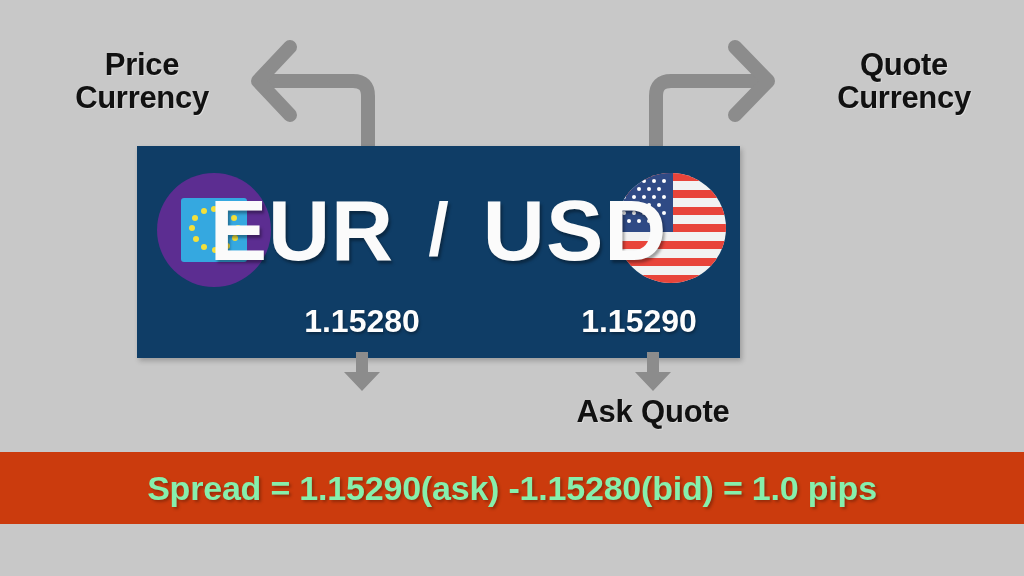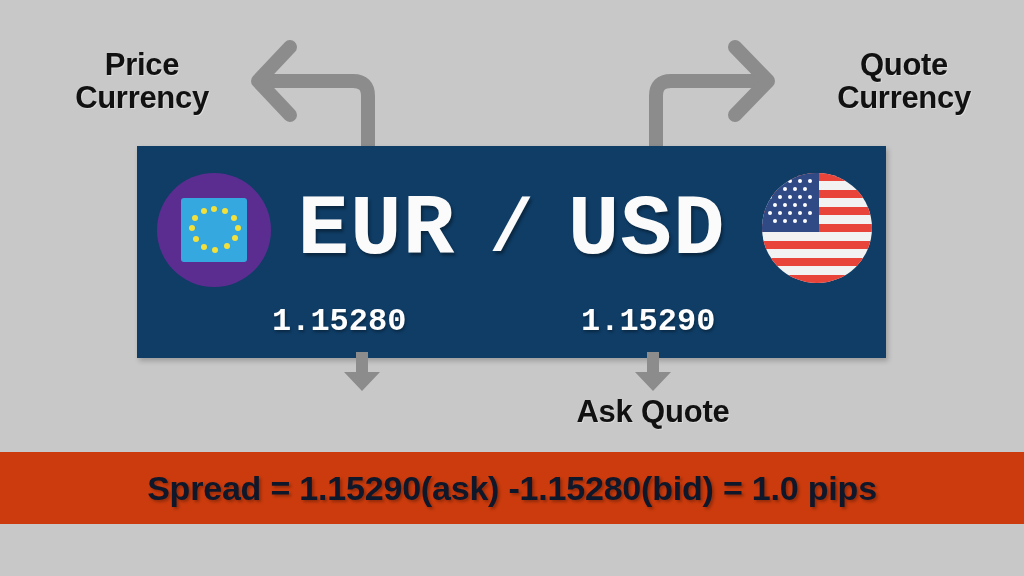--- a/index.html
+++ b/index.html
@@ -30,24 +30,23 @@
   #base-currency-label { left: 28px;  top: 48px;  width: 228px; }
   #quote-currency-label{ left: 790px; top: 48px;  width: 228px; }
 
   
   .elbow { position: absolute; }
 
   
   #pair-panel {
     position: absolute;
     left: 137px; top: 146px;
-    width: 749px; height: 212px;
+    width: 603px; height: 212px;
     background: #0f3d66;
     box-shadow: 2px 3px 5px rgba(0,0,0,.22);
-    font-family: Liberation Mono, monospace;
   }
 
   
   #eu-badge {
     position: absolute; left: 20px; top: 27px;
     width: 114px; height: 114px;
     border-radius: 50%;
     background: #5c2d91;
     display: flex; align-items: center; justify-content: center;
   }
@@ -111,24 +110,25 @@
 
   
   .price {
     position: absolute;
     top: 157px;
     color: #fdfdfd;
     font-weight: bold;
     font-size: 32px;
     letter-spacing: 0px;
     text-shadow: 1px 2px 3px rgba(0,0,0,.35);
+    text-align: center;
     width: 180px;
   }
   #bid-price { left: 135px; }
-  #ask-price { left: 444px; }
+  #ask-price { left: 412px; }
 
   
   .down-arrow { position: absolute; }
   .bottom-label {
     position: absolute;
     color: #111111;
     font-weight: bold;
     font-size: 31px;
     letter-spacing: -0.2px;
     text-align: center;
@@ -140,21 +140,21 @@
 
   
   #spread-bar {
     position: absolute;
     left: 0; top: 452px;
     width: 1024px; height: 72px;
     background: #cb3b0d;
     display: flex; align-items: center; justify-content: center;
   }
   #spread-text {
-    color: #0f172a;
+    color: #86efac;
     font-weight: bold;
     font-size: 34px;
     letter-spacing: -0.2px;
     text-shadow: 2px 2px 3px rgba(0,0,0,.28);
     white-space: nowrap;
   }
 </style>
 </head>
 <body>
 

